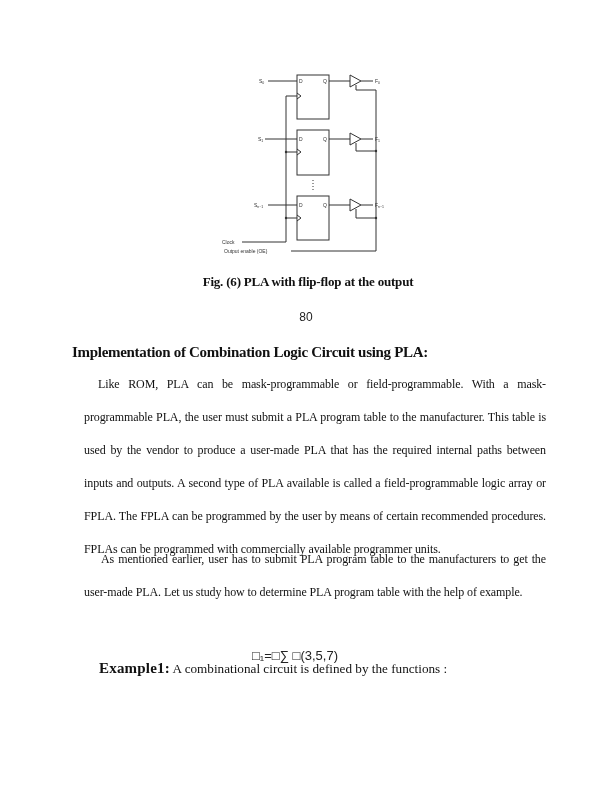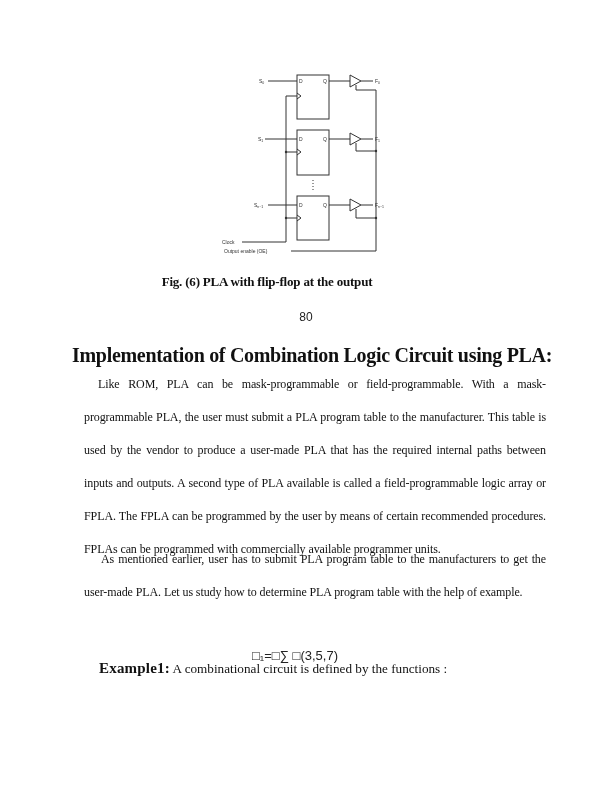--- a/index.html
+++ b/index.html
@@ -1,24 +1,24 @@
 <!DOCTYPE html>
 <html><head>
 <meta charset="utf-8">
 <style>
   html, body { margin:0; padding:0; background:#ffffff; }
   body { width:612px; height:792px; position:relative; overflow:hidden;
          font-family:"Liberation Serif","DejaVu Serif",serif; color:#111; }
   .figure { position:absolute; left:218px; top:68px; width:172px; height:192px; }
   .figure svg { width:172px; height:192px; display:block; }
   .caption { position:absolute; top:274px; left:0; width:534px; text-align:center;
-             font-weight:bold; font-size:13px; letter-spacing:-0.2px; }
+             font-weight:bold; font-size:13px; letter-spacing:-0.2px;padding-left:41px; }
   .pagenum { position:absolute; top:310px; left:0; width:612px; text-align:center;
              font-family:"Liberation Sans","DejaVu Sans",sans-serif; font-size:12px; color:#222; }
-  .heading { position:absolute; top:344px; left:72px; font-weight:bold; font-size:20px; letter-spacing:-0.3px; }
+  .heading { position:absolute; top:344px; left:72px; font-weight:bold; font-size:15px; letter-spacing:-0.3px; }
   .para { position:absolute; left:84px; width:462px; font-size:12px; line-height:33px;
           text-align:justify; letter-spacing:-0.1px; }
   .p1 { top:368px; text-indent:14px; }
   .p2 { top:536px; text-indent:17px;margin-top:7px; }
   .example { position:absolute; top:660px; left:72px; font-size:13.2px;margin-left:27px; }
   .example b { font-size:15px; letter-spacing:0.2px; }
   .formula { position:absolute; top:648px; left:252px; font-size:13px;
              font-family:"Liberation Sans","DejaVu Sans",sans-serif; color:#222; }
   svg text { font-family:"Liberation Sans","DejaVu Sans",sans-serif; }
 </style>

